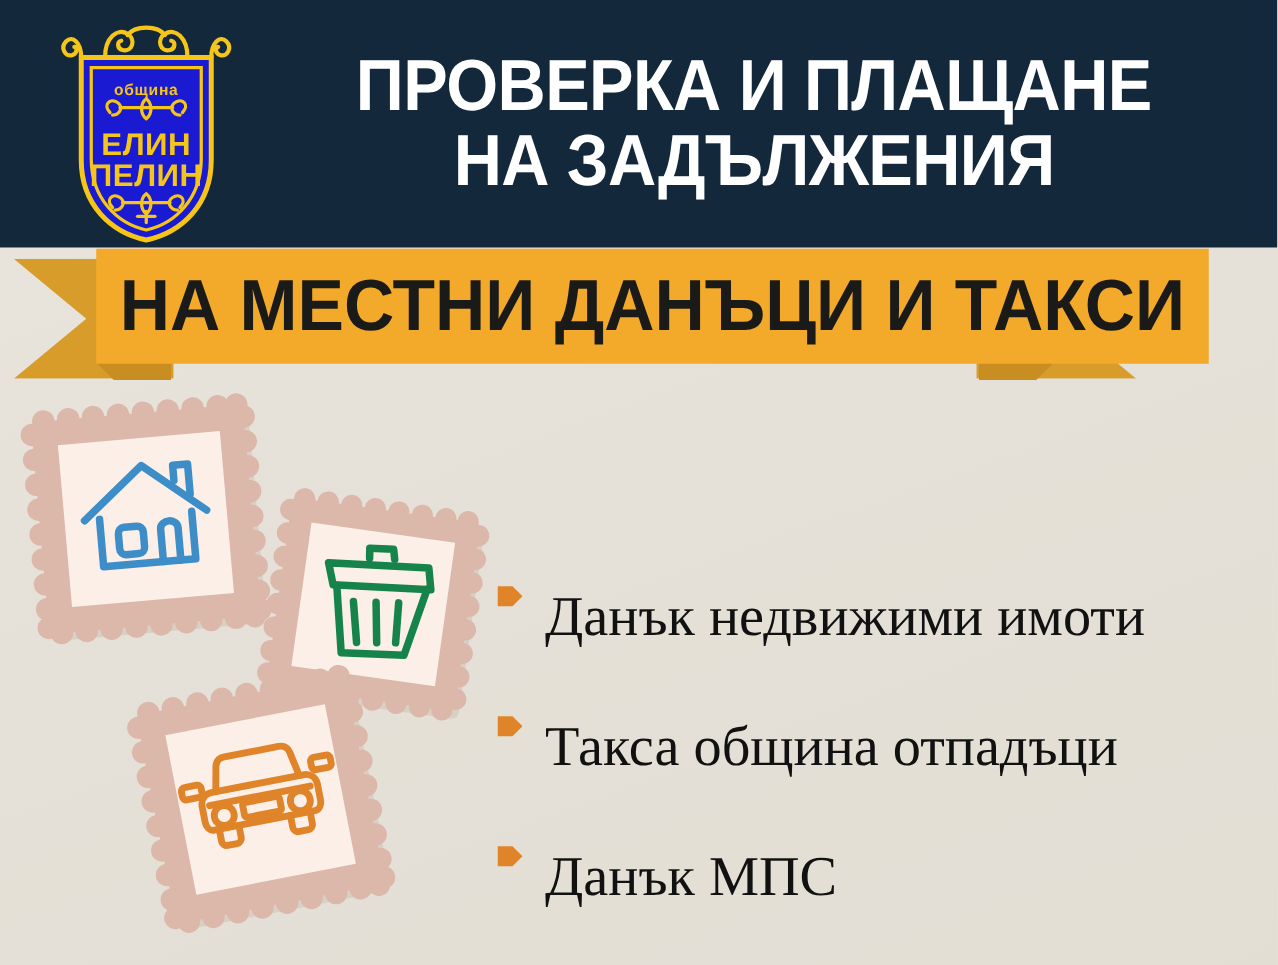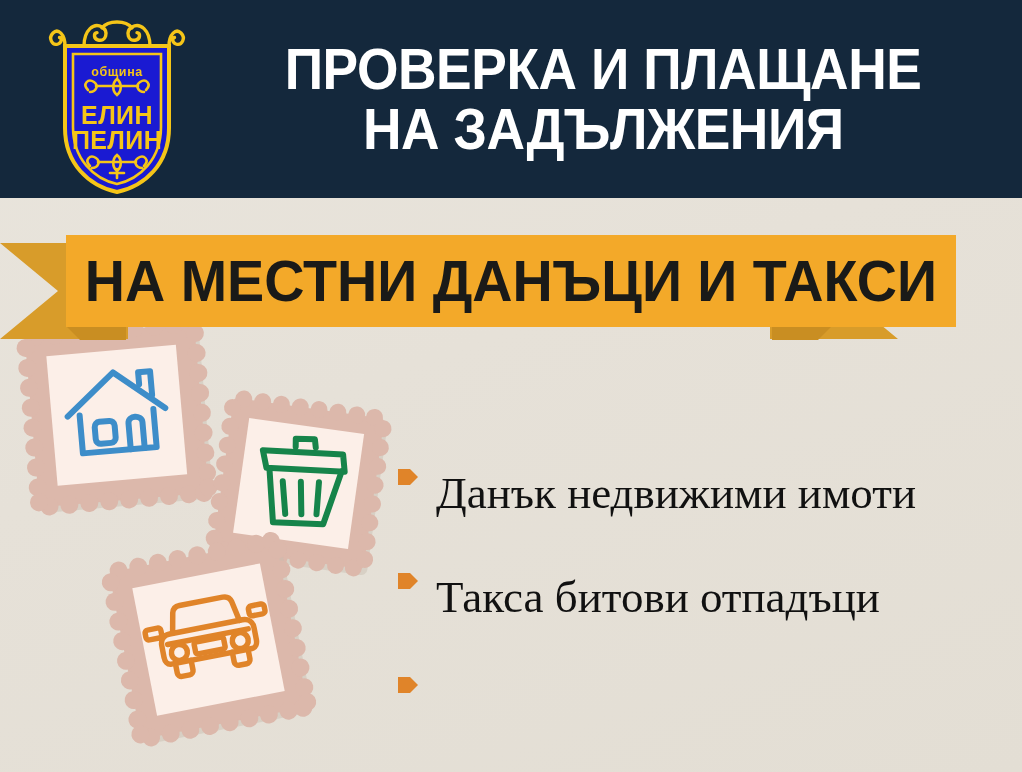--- a/index.html
+++ b/index.html
@@ -68,26 +68,25 @@
     letter-spacing: -0.5px;
     text-align: center;
     white-space: nowrap;
     transform: scaleX(0.92);
     transform-origin: center center;
   }
 
   
   .ribbon {
     position: absolute;
-    left: 0;
+    left: 11px;
     top: 199px;
     width: 898px;
     height: 104px;
     z-index: 5;
-    margin-top: 36px;
   }
   
   .ribbon-tail {
     position: absolute;
     top: 8px;
     width: 128px;
     height: 96px;
     background: #d89c2a;
     z-index: 1;
   }
@@ -423,26 +422,27 @@
       </span>
       <span class="list-label">Данък недвижими имоти</span>
     </div>
 
     <div class="list-item">
       <span class="bullet">
         <svg viewBox="0 0 20 22" xmlns="http://www.w3.org/2000/svg" aria-hidden="true">
           <path d="M0 3 L12 3 L20 11 L12 19 L0 19 Z" fill="#e08429"></path>
         </svg>
       </span>
-      <span class="list-label">Такса битови отпадъци</span>
+      <span class="list-label">Такса община отпадъци</span>
     </div>
 
     <div class="list-item">
       <span class="bullet">
         <svg viewBox="0 0 20 22" xmlns="http://www.w3.org/2000/svg" aria-hidden="true">
           <path d="M0 3 L12 3 L20 11 L12 19 L0 19 Z" fill="#e08429"></path>
         </svg>
       </span>
+      <span class="list-label">Данък МПС</span>
     </div>
 
   </div>
 
 </div>
 
 </body></html>

